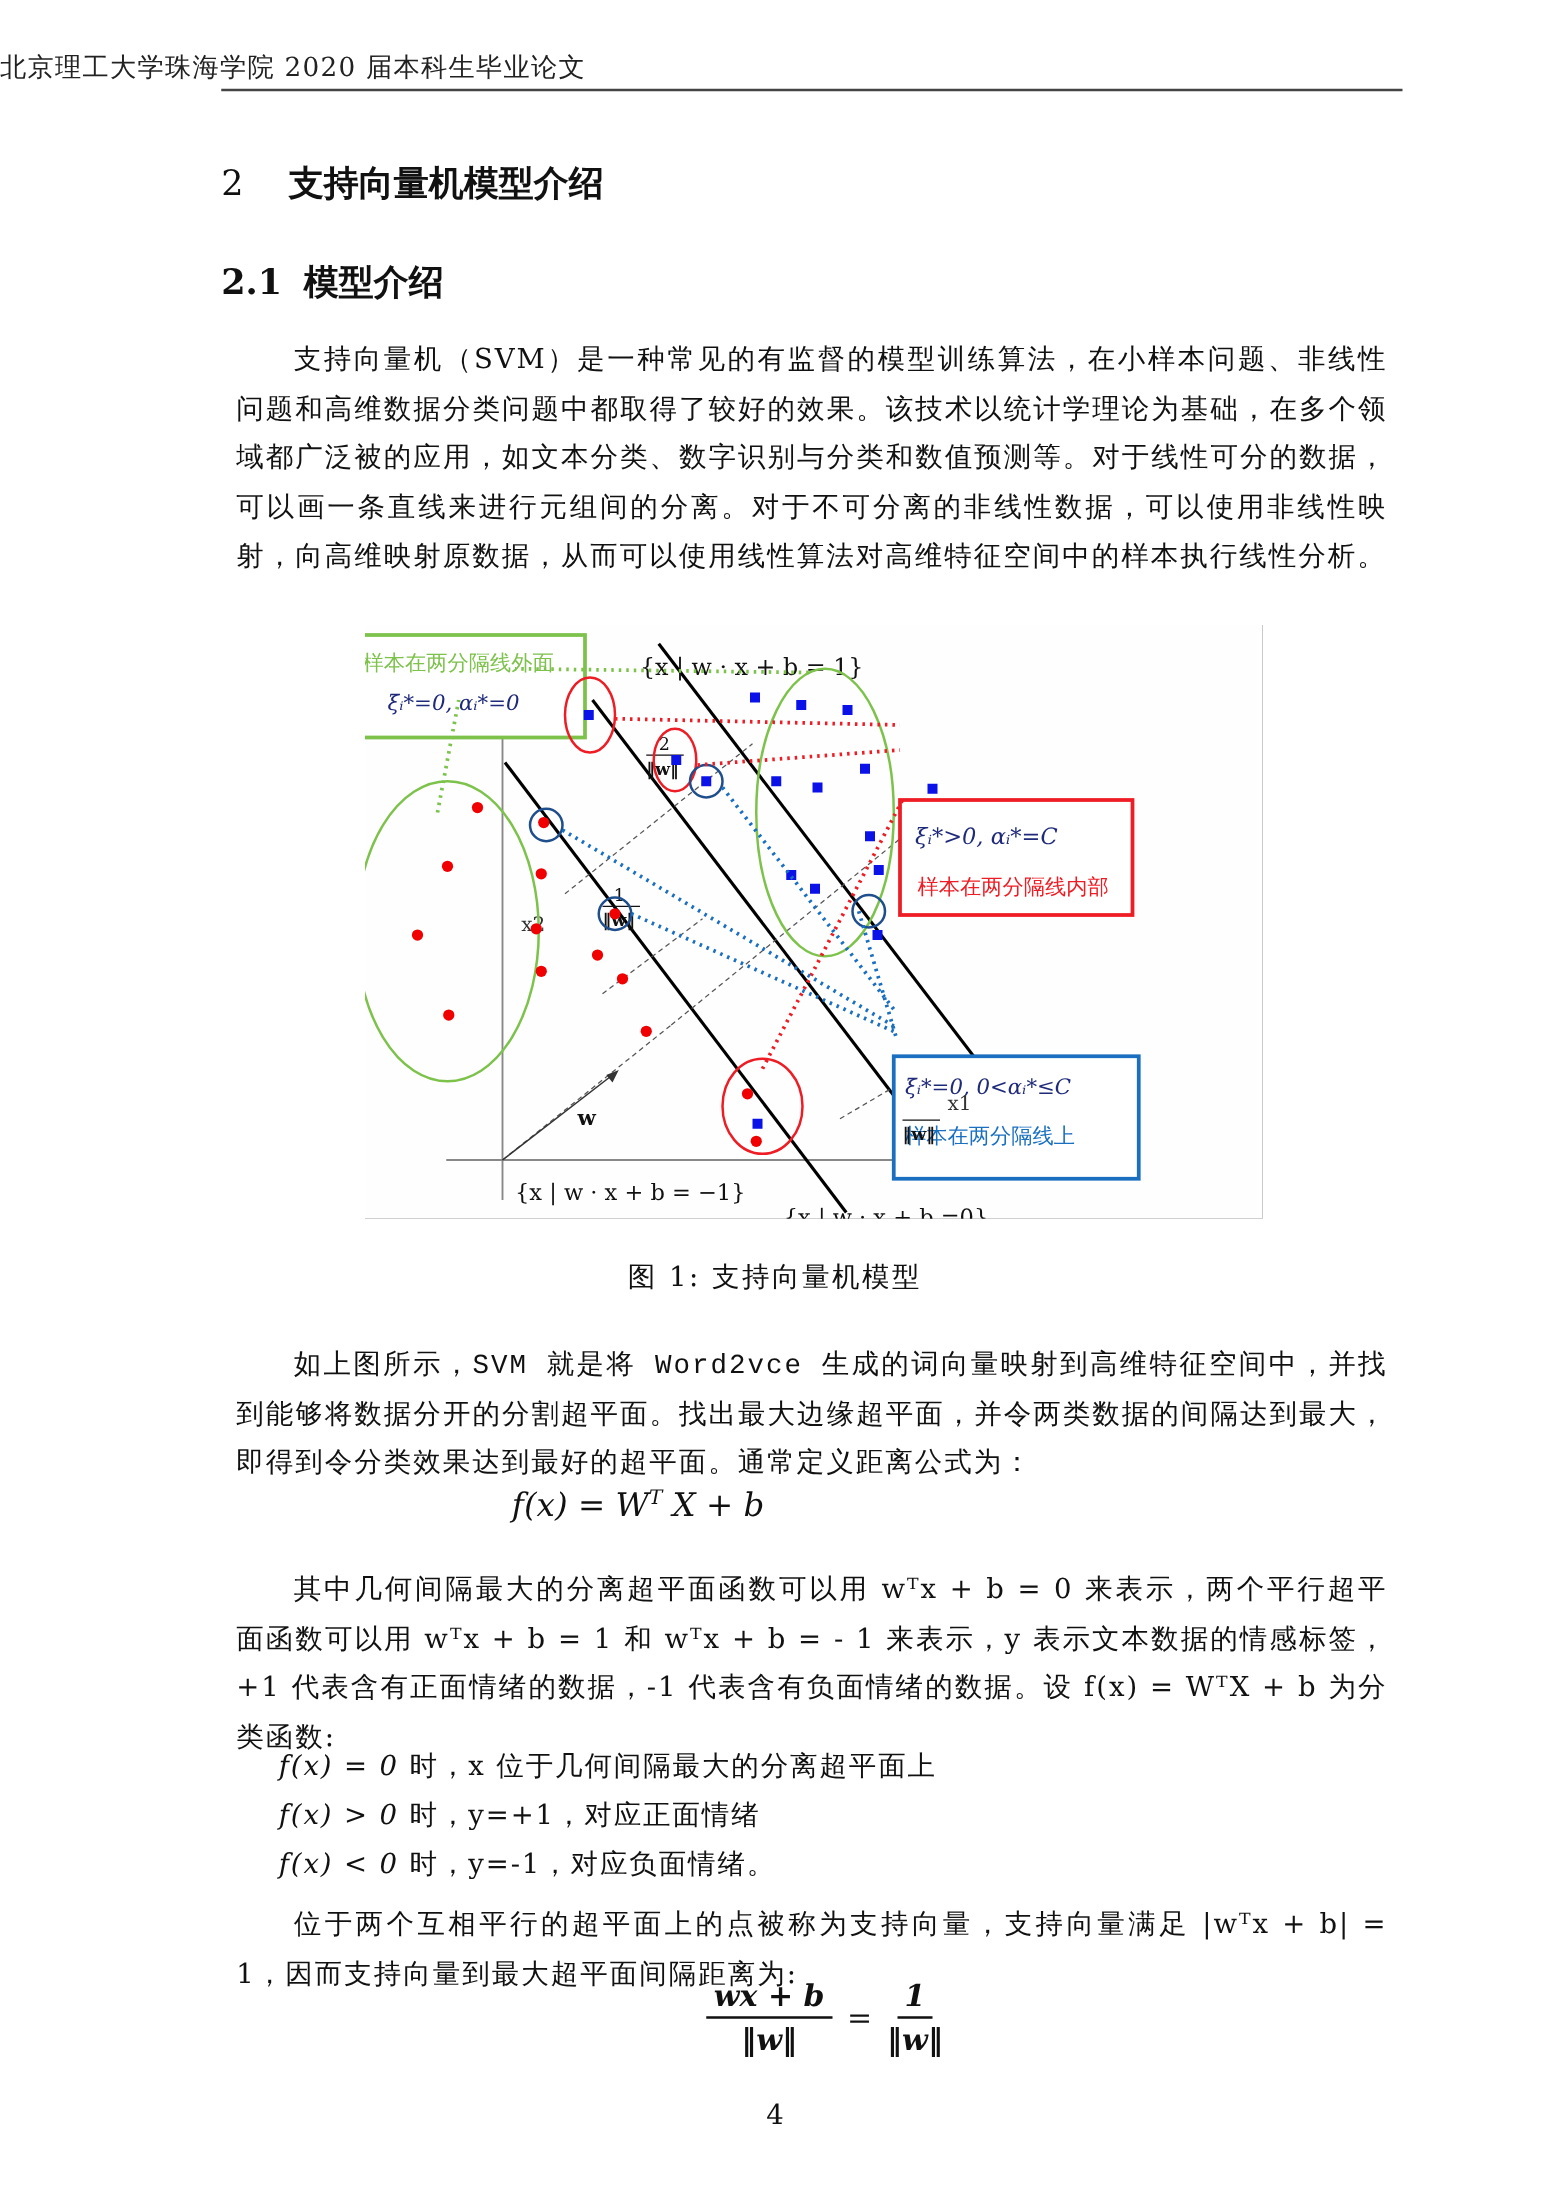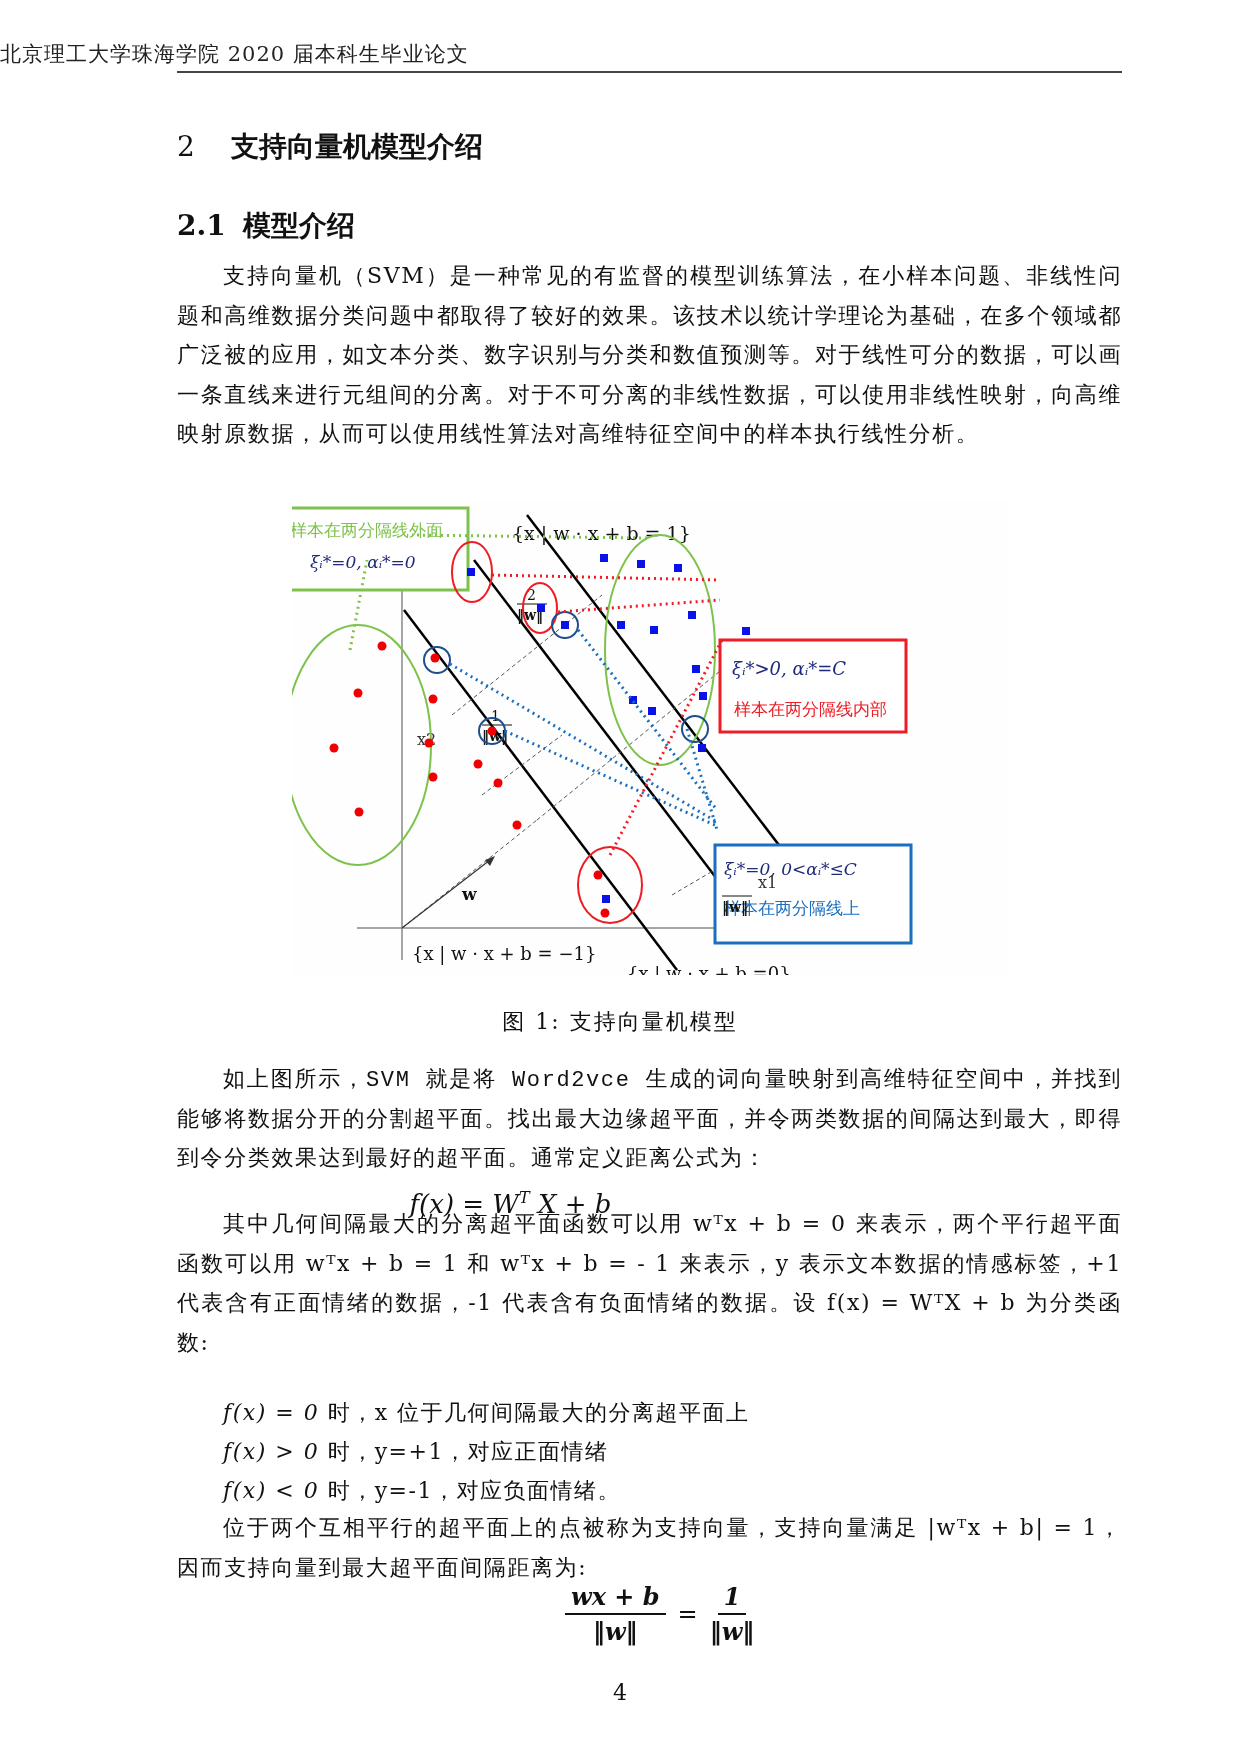--- a/index.html
+++ b/index.html
@@ -6,21 +6,21 @@
   body { width: 1240px; height: 1754px; position: relative; overflow: hidden;
          font-family: "DejaVu Serif", "Liberation Serif", serif; color: #111; }
   .abs { position: absolute; }
   .header-text { left: 0; width: 1240px; top: 40px; text-align: left; font-size: 21px; letter-spacing: 1px; color: #222; }
   .header-rule { left: 177px; width: 945px; top: 71px; height: 2px; background: #444; }
   .h1 { left: 177px; top: 128px; font-size: 28px; font-weight: bold; }
   .h1 .num { font-weight: normal; display: inline-block; width: 54px; }
   .h2 { left: 177px; top: 207px; font-size: 28px; font-weight: bold; }
   .h2 .num { font-weight: bold; display: inline-block; width: 66px; }
   .para { left: 177px; width: 945px; font-size: 22px; line-height: 39.5px; text-align: justify; letter-spacing: 1.6px; }
-  .para p { margin: 0; }
+  .para p { margin: 12px; }
   .indent { text-indent: 46px; }
   .figure { left: 292px; top: 500px; width: 718px; height: 475px; background: #737373; }
   .caption { left: 0; width: 1240px; top: 992px; text-align: center; font-size: 22px; letter-spacing: 2px; margin-top: 15px; }
   .formula { left: 0; width: 1021px; text-align: center; font-size: 26px; font-family: "DejaVu Serif", serif; font-style: italic; }
   .formula sup { font-size: 16px; }
   .line { left: 223px; font-size: 22px; letter-spacing: 1.5px; }
   .line i { font-family: "DejaVu Serif", serif; }
   .frac-wrap { left: 565px; top: 1582px; display: flex; align-items: center; font-size: 24px; font-style: italic; }
   .frac { display: inline-flex; flex-direction: column; align-items: center; font-weight: bold; }
   .frac .n { padding: 0 6px 2px 6px; border-bottom: 2px solid #111; }
@@ -160,21 +160,21 @@
 <div class="abs caption">图 1: 支持向量机模型</div>
 
 <div class="abs para" style="top:1061px;font-family:Liberation Mono, monospace;">
   <p class="indent">如上图所示，SVM 就是将 Word2vce 生成的词向量映射到高维特征空间中，并找到能够将数据分开的分割超平面。找出最大边缘超平面，并令两类数据的间隔达到最大，即得到令分类效果达到最好的超平面。通常定义距离公式为：</p>
 </div>
 
 <div class="abs formula" style="top:1188px;">
   <span>f(x) = W</span><sup>T</sup><span> </span><span>X + b</span>
 </div>
 
-<div class="abs para" style="top:1204px;">
+<div class="abs para" style="top:1240px;">
   <p class="indent">其中几何间隔最大的分离超平面函数可以用 wᵀx + b = 0 来表示，两个平行超平面函数可以用 wᵀx + b = 1 和 wᵀx + b = - 1 来表示，y 表示文本数据的情感标签，+1 代表含有正面情绪的数据，-1 代表含有负面情绪的数据。设 f(x) = WᵀX + b 为分类函数:</p>
 </div>
 
 <div class="abs line" style="top:1398px;">
   <i>f(x) = 0</i> <span>时，x 位于几何间隔最大的分离超平面上</span>
 </div>
 <div class="abs line" style="top:1437px;">
   <i>f(x) &gt; 0</i> <span>时，y=+1，对应正面情绪</span>
 </div>
 <div class="abs line" style="top:1476px;">

